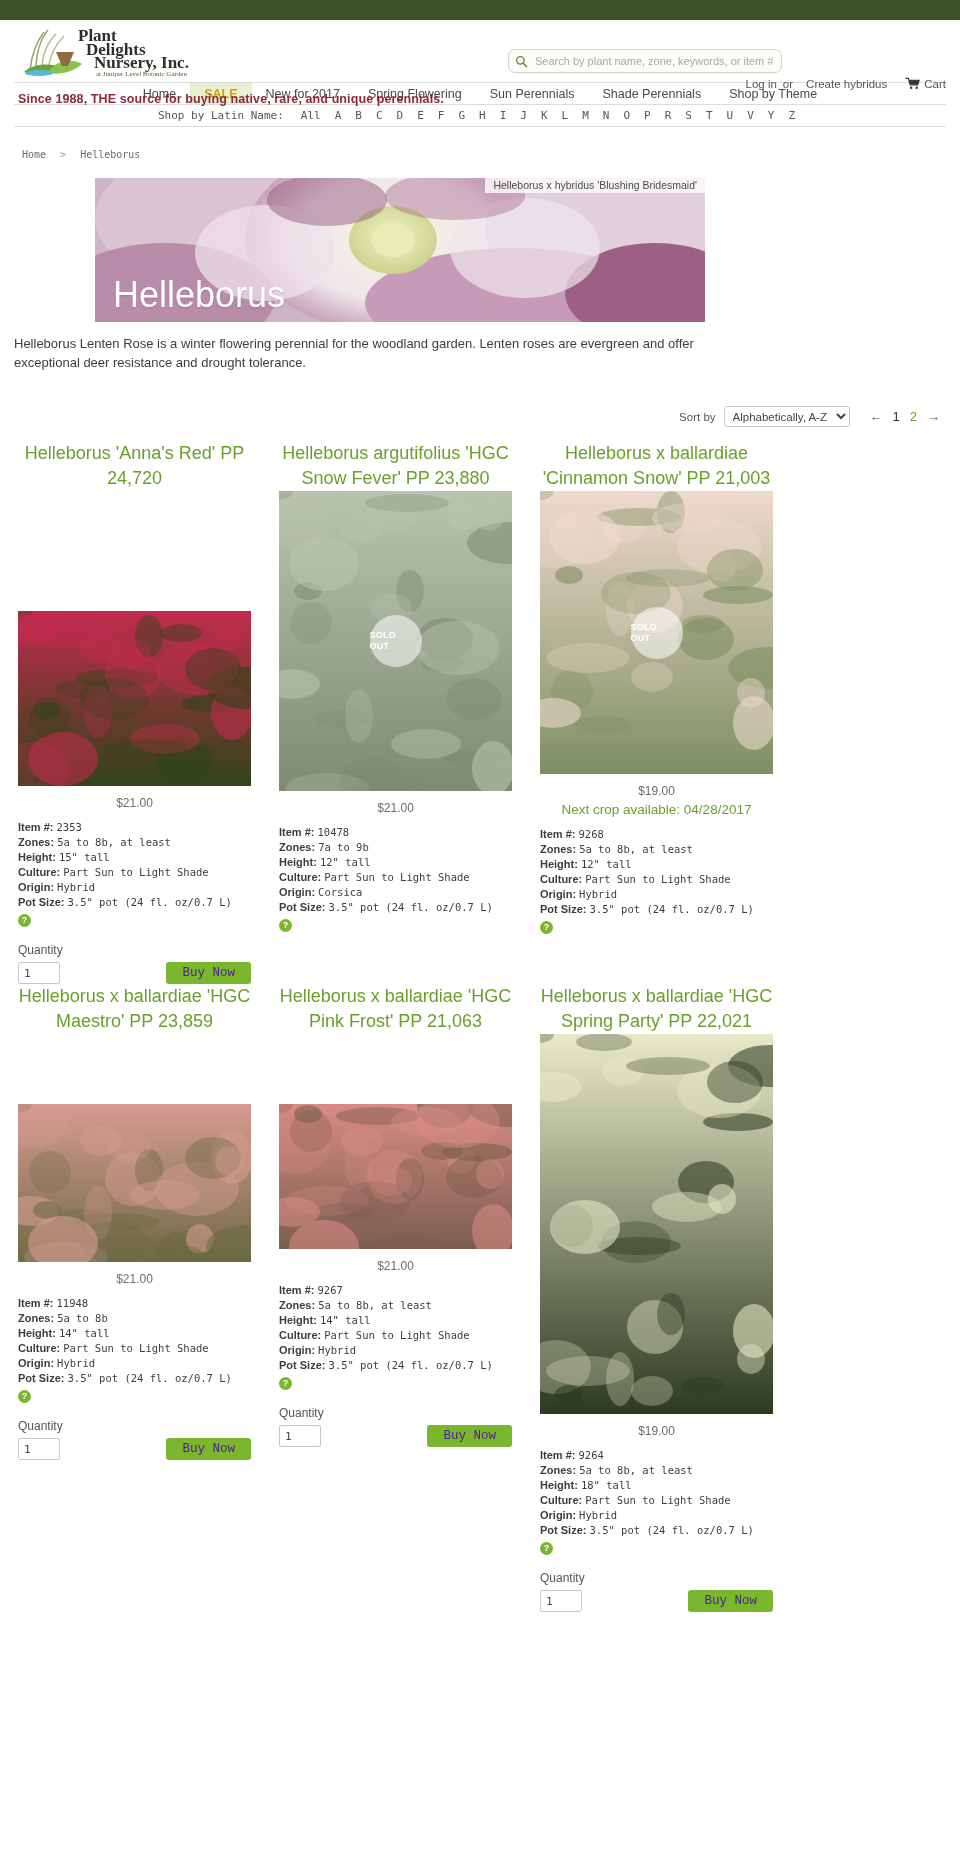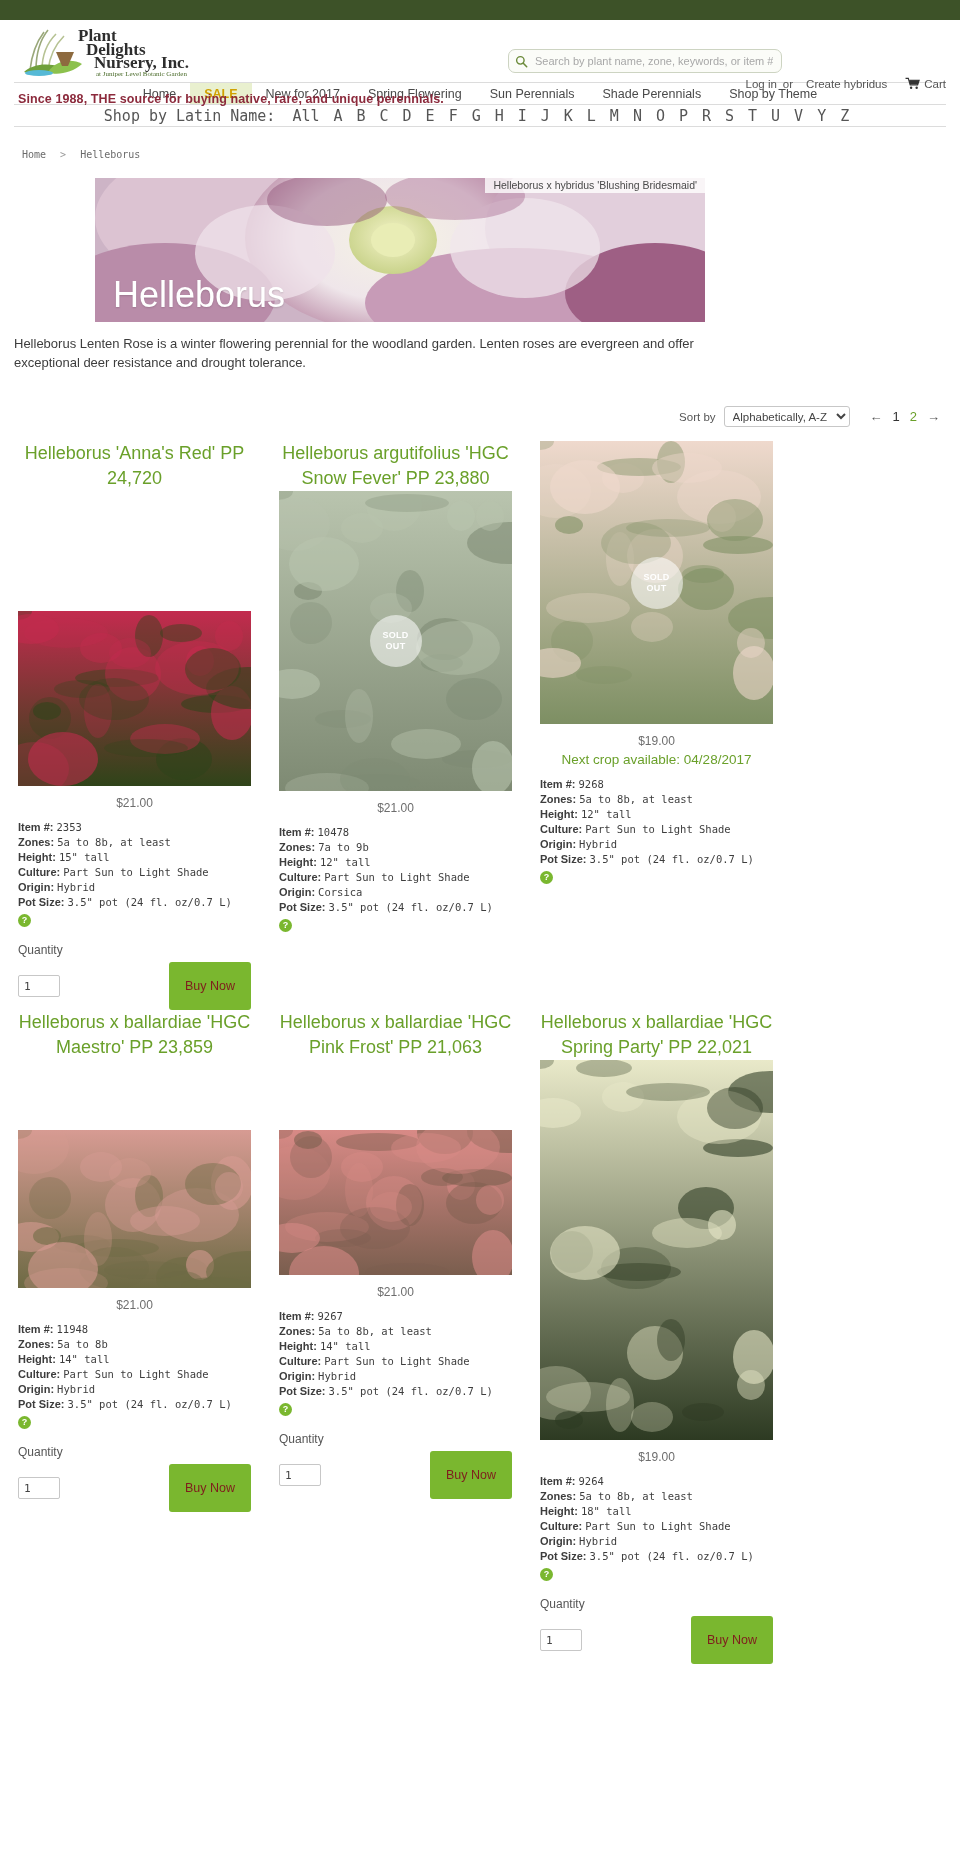--- a/index.html
+++ b/index.html
@@ -53,21 +53,21 @@
     height: 23px; display:flex; justify-content:center; align-items:stretch;
   }
   .nav1 a {
     display:flex; align-items:center; padding: 0 14px;
     color:#4a4a4a; text-decoration:none; font-size: 12.5px;
   }
   .nav1 a.sale { background:#e9f0cf; color:#d1a100; font-weight:bold; }
   .nav2 {
     border-bottom: 1px solid #dcdcdc;
     height: 22px; display:flex; justify-content:center; align-items:center;
-    font-family:"DejaVu Sans Mono", monospace; font-size: 15px; color:#555;text-align:right;
+    font-family:"DejaVu Sans Mono", monospace; font-size: 11px; color:#555;text-align:right;
   }
   .nav2 .label { margin-right: 10px; color:#555; }
   .nav2 a { color:#555; text-decoration:none; padding: 0 7px; }
 
   .breadcrumb {
     margin: 22px 0 0 22px; font-family:"DejaVu Sans Mono", monospace;
     font-size: 10px; color:#6b6b6b; display:flex; align-items:center; gap: 14px;
   }
   .breadcrumb a { color:#6b6b6b; text-decoration:none; }
   .breadcrumb .sep { color:#999; }
@@ -114,21 +114,21 @@
     text-align:center; color:#6aa02a; font-size: 18px; line-height: 25px;
     font-weight: normal; margin: 0 0 0 0; min-height: 25px;
   }
   .p-img { width: 233px; margin: 0 auto; position:relative; display:block; }
   .p-img .ph { width:100%; display:block; }
   .soldout {
     position:absolute; left:50%; top:50%; transform: translate(-50%,-50%);
     width: 52px; height: 52px; border-radius: 50%;
     background: rgba(255,255,255,0.55);
     color:#fff; font-size: 9px; font-weight: bold; letter-spacing:.3px;
-    display:flex; flex-direction:column; align-items:center; justify-content:center;
+    display:flex; flex-direction:column; align-items:flex-start; justify-content:center;
     line-height: 11px; text-align:center;
   }
   .price { text-align:center; color:#6d6d6d; font-size: 12px; margin-top: 10px; }
   .nextcrop { text-align:center; color:#6aa02a; font-size: 13.5px; margin-top: 4px; }
   .specs {
     margin-top: 10px; font-family:"DejaVu Sans Mono", monospace;
     font-size: 10.5px; line-height: 15px; color:#3d3d3d;
   }
   .specs b { font-family:"Liberation Sans", sans-serif; font-size: 11px; }
   .qmark {
@@ -138,23 +138,23 @@
     font-family:"Liberation Sans", sans-serif; vertical-align: -2px;
   }
   .qty-label { margin-top: 16px; font-size: 12px; color:#555; }
   .buyrow { display:flex; align-items:center; justify-content:space-between; margin-top: 5px; }
   .qty-input {
     width: 42px; height: 22px; border:1px solid #c7c7c7; border-radius:2px;
     font-family:"DejaVu Sans Mono", monospace; font-size: 11px; padding-left:5px; color:#444;
     background:#fff;
   }
   .buy-btn {
-    background:#7ab72f; color:#7f1d1d; border:none; border-radius:3px;
-    font-family:Liberation Sans, sans-serif; font-size: 12.5px;
-    padding: 17px 16px; cursor:pointer;
+    background:#7ab72f; color:#4c1d95; border:none; border-radius:3px;
+    font-family:Liberation Mono, monospace; font-size: 12.5px;
+    padding: 4px 16px; cursor:pointer;
   }
 </style>
 </head>
 <body>
 
 <div class="topbar"></div>
 
 <div class="header">
 
   <a class="logo" href="#">
@@ -372,20 +372,21 @@
       <div class="specs">
         <div><b>Item #: </b><span>10478</span></div>
         <div><b>Zones: </b><span>7a to 9b</span></div>
         <div><b>Height: </b><span>12" tall</span></div>
         <div><b>Culture: </b><span>Part Sun to Light Shade</span></div>
         <div><b>Origin: </b><span>Corsica</span></div>
         <div><b>Pot Size: </b><span>3.5" pot (24 fl. oz/0.7 L)</span> <span class="qmark">?</span></div>
       </div>
     </div>
     <div class="card c2">
+      <a href="#" class="p-title" style="display: block; text-decoration: none;">Helleborus x ballardiae 'Cinnamon Snow' PP 21,003</a>
       <div style="height: 0px;"></div>
       <a href="#" class="p-img">
         <svg class="ph" viewBox="0 0 233 283" preserveAspectRatio="none" height="283">
           <defs>
             <linearGradient id="g2" x1="0" y1="0" x2="0" y2="1">
               <stop offset="0%" stop-color="#efd9cd"></stop>
               <stop offset="100%" stop-color="#7d8f63"></stop>
             </linearGradient>
           </defs>
           <rect width="233" height="283" fill="url(#g2)"></rect>

